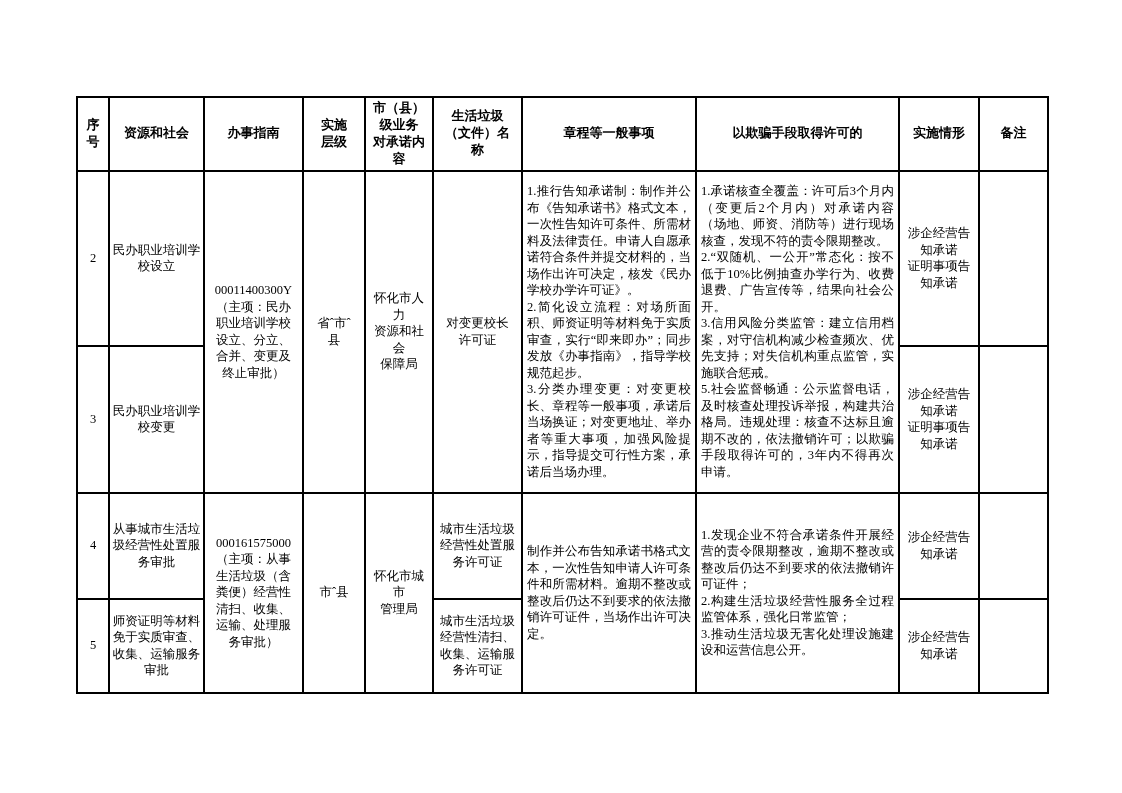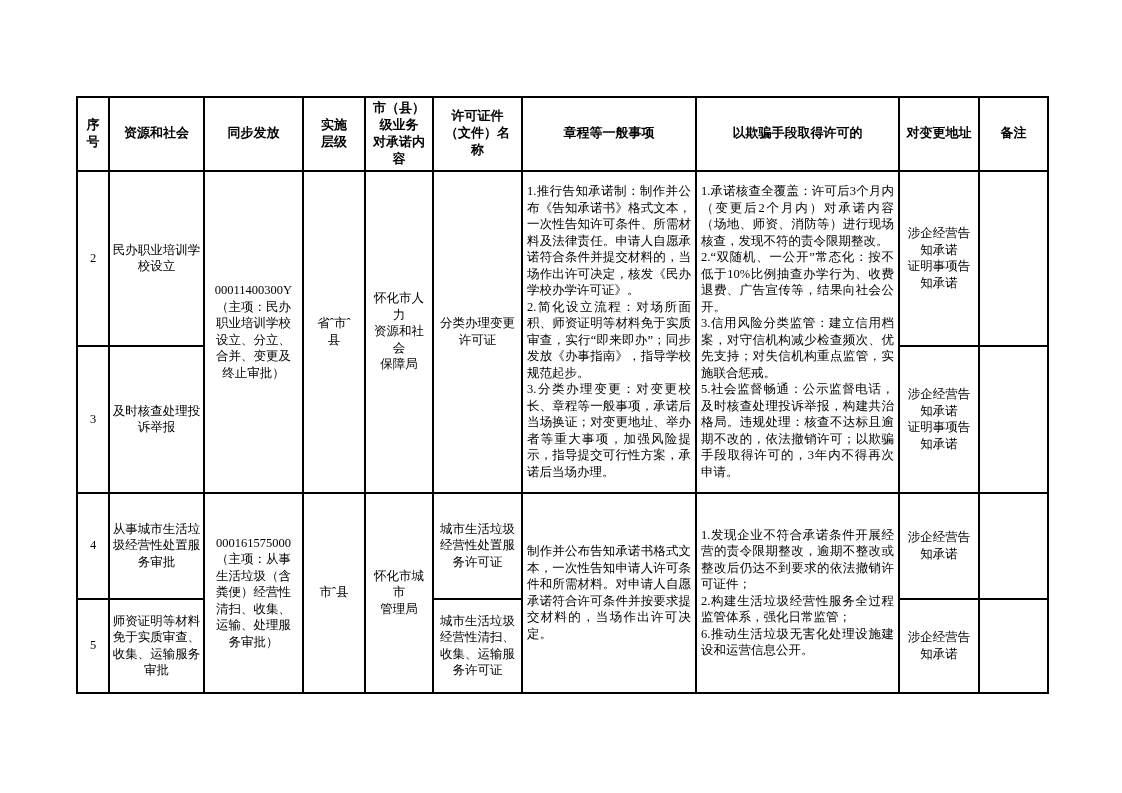--- a/index.html
+++ b/index.html
@@ -80,90 +80,90 @@
         <col class="c-meas">
         <col class="c-sup">
         <col class="c-stat">
         <col class="c-rem">
     </colgroup>
     <thead>
       <tr style="height:72px;">
         <th>序
 号</th>
         <th>资源和社会</th>
-        <th>同步发放</th>
+        <th>办事指南</th>
         <th>实施
 层级</th>
         <th>市（县）
 级业务
 对承诺内容</th>
-        <th>许可证件
+        <th>生活垃圾
 （文件）名
 称</th>
         <th>章程等一般事项</th>
         <th>以欺骗手段取得许可的</th>
-        <th>对变更地址</th>
+        <th>实施情形</th>
         <th>备注</th>
       </tr>
     </thead>
     <tbody>
       <tr style="height:175px;">
         <td>2</td>
         <td>民办职业培训学校设立</td>
         <td class="code" rowspan="2">00011400300Y
 （主项：民办
 职业培训学校
 设立、分立、
 合并、变更及
 终止审批）</td>
         <td rowspan="2">省ˆ市ˆ
 县</td>
         <td rowspan="2">怀化市人力
 资源和社会
 保障局</td>
-        <td rowspan="2">分类办理变更
+        <td rowspan="2">对变更校长
 许可证</td>
         <td class="just" rowspan="2">1.推行告知承诺制：制作并公布《告知承诺书》格式文本，一次性告知许可条件、所需材料及法律责任。申请人自愿承诺符合条件并提交材料的，当场作出许可决定，核发《民办学校办学许可证》。
 2.简化设立流程：对场所面积、师资证明等材料免于实质审查，实行“即来即办”；同步发放《办事指南》，指导学校规范起步。
 3.分类办理变更：对变更校长、章程等一般事项，承诺后当场换证；对变更地址、举办者等重大事项，加强风险提示，指导提交可行性方案，承诺后当场办理。</td>
         <td class="just" rowspan="2">1.承诺核查全覆盖：许可后3个月内（变更后2个月内）对承诺内容（场地、师资、消防等）进行现场核查，发现不符的责令限期整改。
 2.“双随机、一公开”常态化：按不低于10%比例抽查办学行为、收费退费、广告宣传等，结果向社会公开。
 3.信用风险分类监管：建立信用档案，对守信机构减少检查频次、优先支持；对失信机构重点监管，实施联合惩戒。
 5.社会监督畅通：公示监督电话，及时核查处理投诉举报，构建共治格局。违规处理：核查不达标且逾期不改的，依法撤销许可；以欺骗手段取得许可的，3年内不得再次申请。</td>
         <td class="status">涉企经营告知承诺
 证明事项告知承诺</td>
         <td></td>
       </tr>
       <tr style="height:147px;">
         <td>3</td>
-        <td>及时核查处理投诉举报</td>
+        <td>民办职业培训学校变更</td>
         <td class="status">涉企经营告知承诺
 证明事项告知承诺</td>
         <td></td>
       </tr>
       <tr style="height:106px;">
         <td>4</td>
         <td>从事城市生活垃圾经营性处置服务审批</td>
         <td class="code" rowspan="2">000161575000
 （主项：从事
 生活垃圾（含
 粪便）经营性
 清扫、收集、
 运输、处理服
 务审批）</td>
         <td rowspan="2">市ˆ县</td>
         <td rowspan="2">怀化市城市
 管理局</td>
         <td>城市生活垃圾
 经营性处置服
 务许可证</td>
-        <td class="just" rowspan="2">制作并公布告知承诺书格式文本，一次性告知申请人许可条件和所需材料。对申请人自愿承诺符合许可条件并按要求提交材料的，当场作出许可决定。</td>
+        <td class="just" rowspan="2">制作并公布告知承诺书格式文本，一次性告知申请人许可条件和所需材料。逾期不整改或整改后仍达不到要求的依法撤销许可证件，当场作出许可决定。</td>
         <td class="just" rowspan="2">1.发现企业不符合承诺条件开展经营的责令限期整改，逾期不整改或整改后仍达不到要求的依法撤销许可证件；
 2.构建生活垃圾经营性服务全过程监管体系，强化日常监管；
-6.推动生活垃圾无害化处理设施建设和运营信息公开。</td>
+3.推动生活垃圾无害化处理设施建设和运营信息公开。</td>
         <td class="status">涉企经营告知承诺</td>
         <td></td>
       </tr>
       <tr style="height:94px;">
         <td>5</td>
         <td>师资证明等材料免于实质审查、收集、运输服务审批</td>
         <td>城市生活垃圾
 经营性清扫、
 收集、运输服
 务许可证</td>

